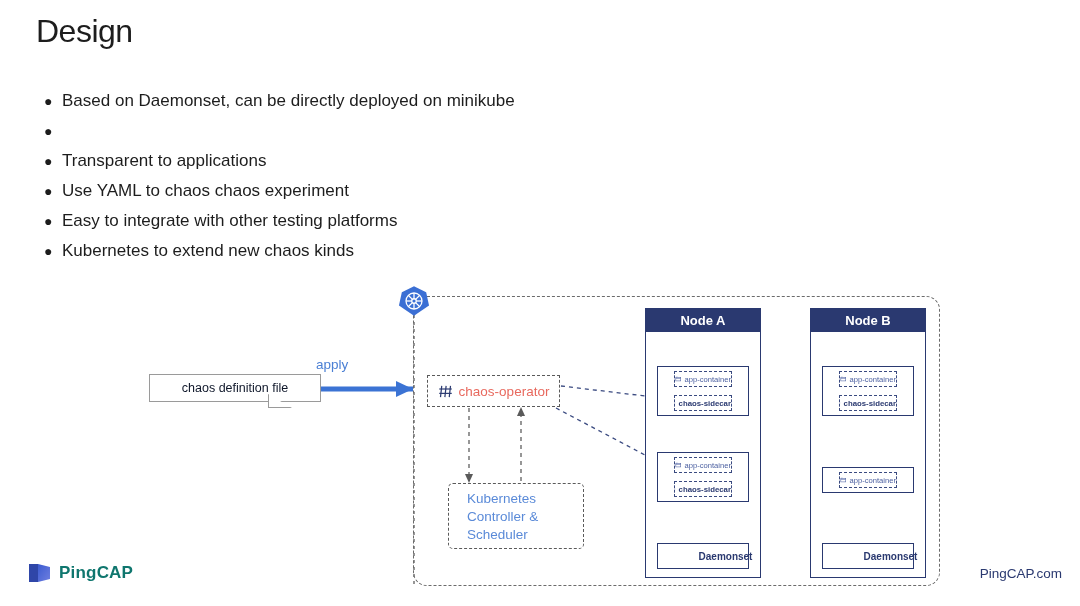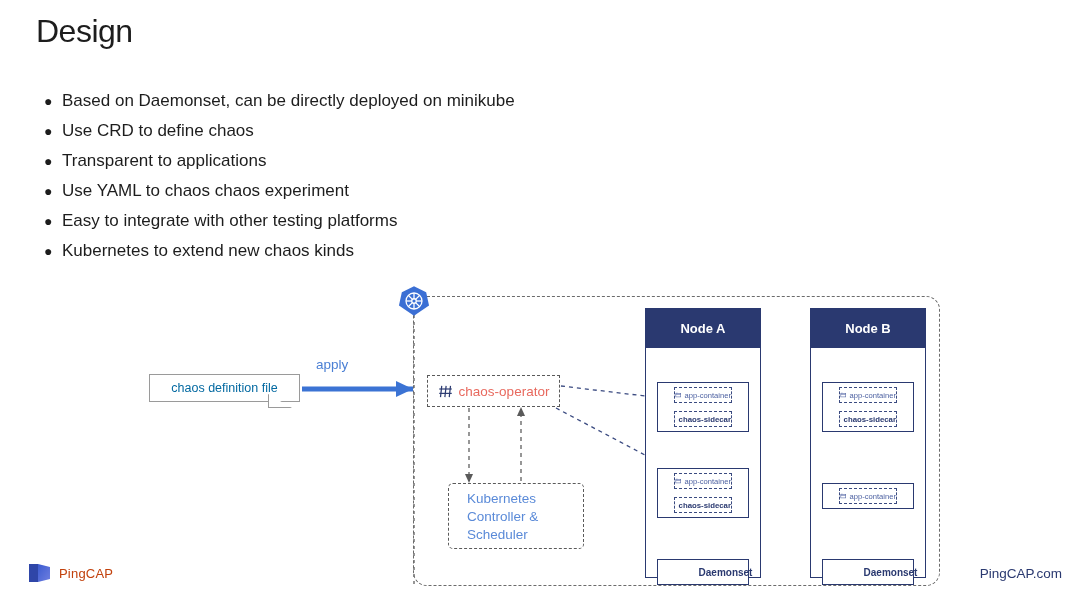--- a/index.html
+++ b/index.html
@@ -50,25 +50,25 @@
     line-height: 30px;
     color: #1d1d1d;
     white-space: nowrap;
   }
 
   
   .file-box {
     position: absolute;
     left: 149px;
     top: 374px;
-    width: 151px;
+    width: 172px;
     height: 28px;
     border: 1px solid #9a9a9a;
     background: #fff;
-    color: #0369a1;
+    color: #0f172a;
     font-size: 12.5px;
     display: flex;
     align-items: center;
     justify-content: center;
     z-index: 4;
   }
   .file-fold {
     position: absolute;
     left: 268px;
     top: 394px;
@@ -157,21 +157,21 @@
     top: 308px;
     width: 116px;
     height: 270px;
     border: 1.6px solid #2a3970;
     background: #fff;
     z-index: 3;
   }
   .node-a { left: 645px; }
   .node-b { left: 810px; }
   .node-header {
-    height: 39px;
+    height: 23px;
     background: #2a3970;
     color: #ffffff;
     font-size: 13px;
     font-weight: 600;
     display: flex;
     align-items: center;
     justify-content: center;
   }
   .node-body {
     position: relative;
@@ -235,23 +235,23 @@
   
   .footer-logo {
     position: absolute;
     left: 28px;
     top: 562px;
     display: flex;
     align-items: center;
     gap: 7px;
   }
   .footer-logo-text {
-    font-size: 13px;
-    font-weight: 400;
-    color: #c2410c;
+    font-size: 17px;
+    font-weight: 700;
+    color: #0f766e;
     letter-spacing: 0.2px;
   }
   .footer-url {
     position: absolute;
     right: 18px;
     top: 566px;
     font-size: 13.5px;
     color: #2a3970;
   }
 </style>
@@ -260,21 +260,20 @@
 
 <div class="slide-title">Design</div>
 
 <div class="bullets">
   <div class="bullet-row">
     <span class="bullet-dot">●</span>
     <span class="bullet-text">Based on Daemonset, can be directly deployed on minikube</span>
   </div>
   <div class="bullet-row">
     <span class="bullet-dot">●</span>
-    <span class="bullet-text">Use CRD to define chaos</span>
   </div>
   <div class="bullet-row">
     <span class="bullet-dot">●</span>
     <span class="bullet-text">Transparent to applications</span>
   </div>
   <div class="bullet-row">
     <span class="bullet-dot">●</span>
     <span class="bullet-text">Use YAML to chaos chaos experiment</span>
   </div>
   <div class="bullet-row">

